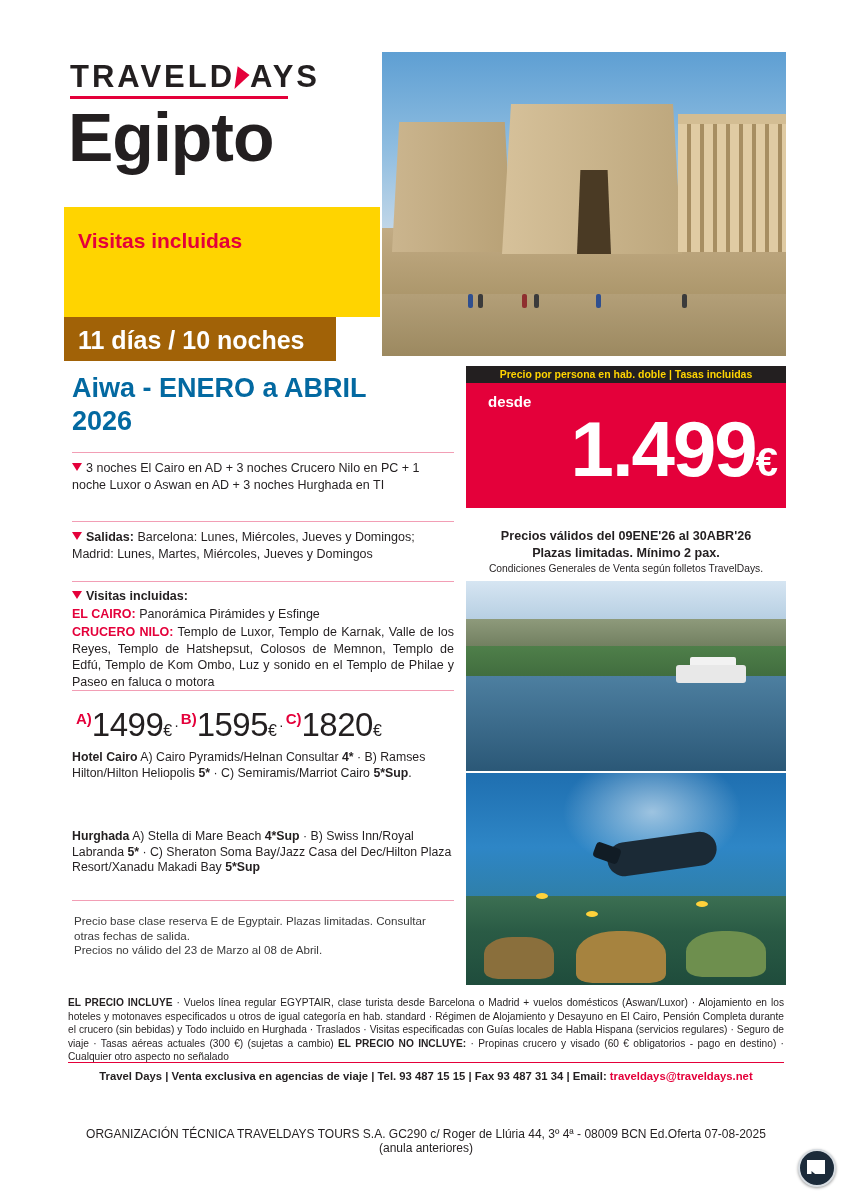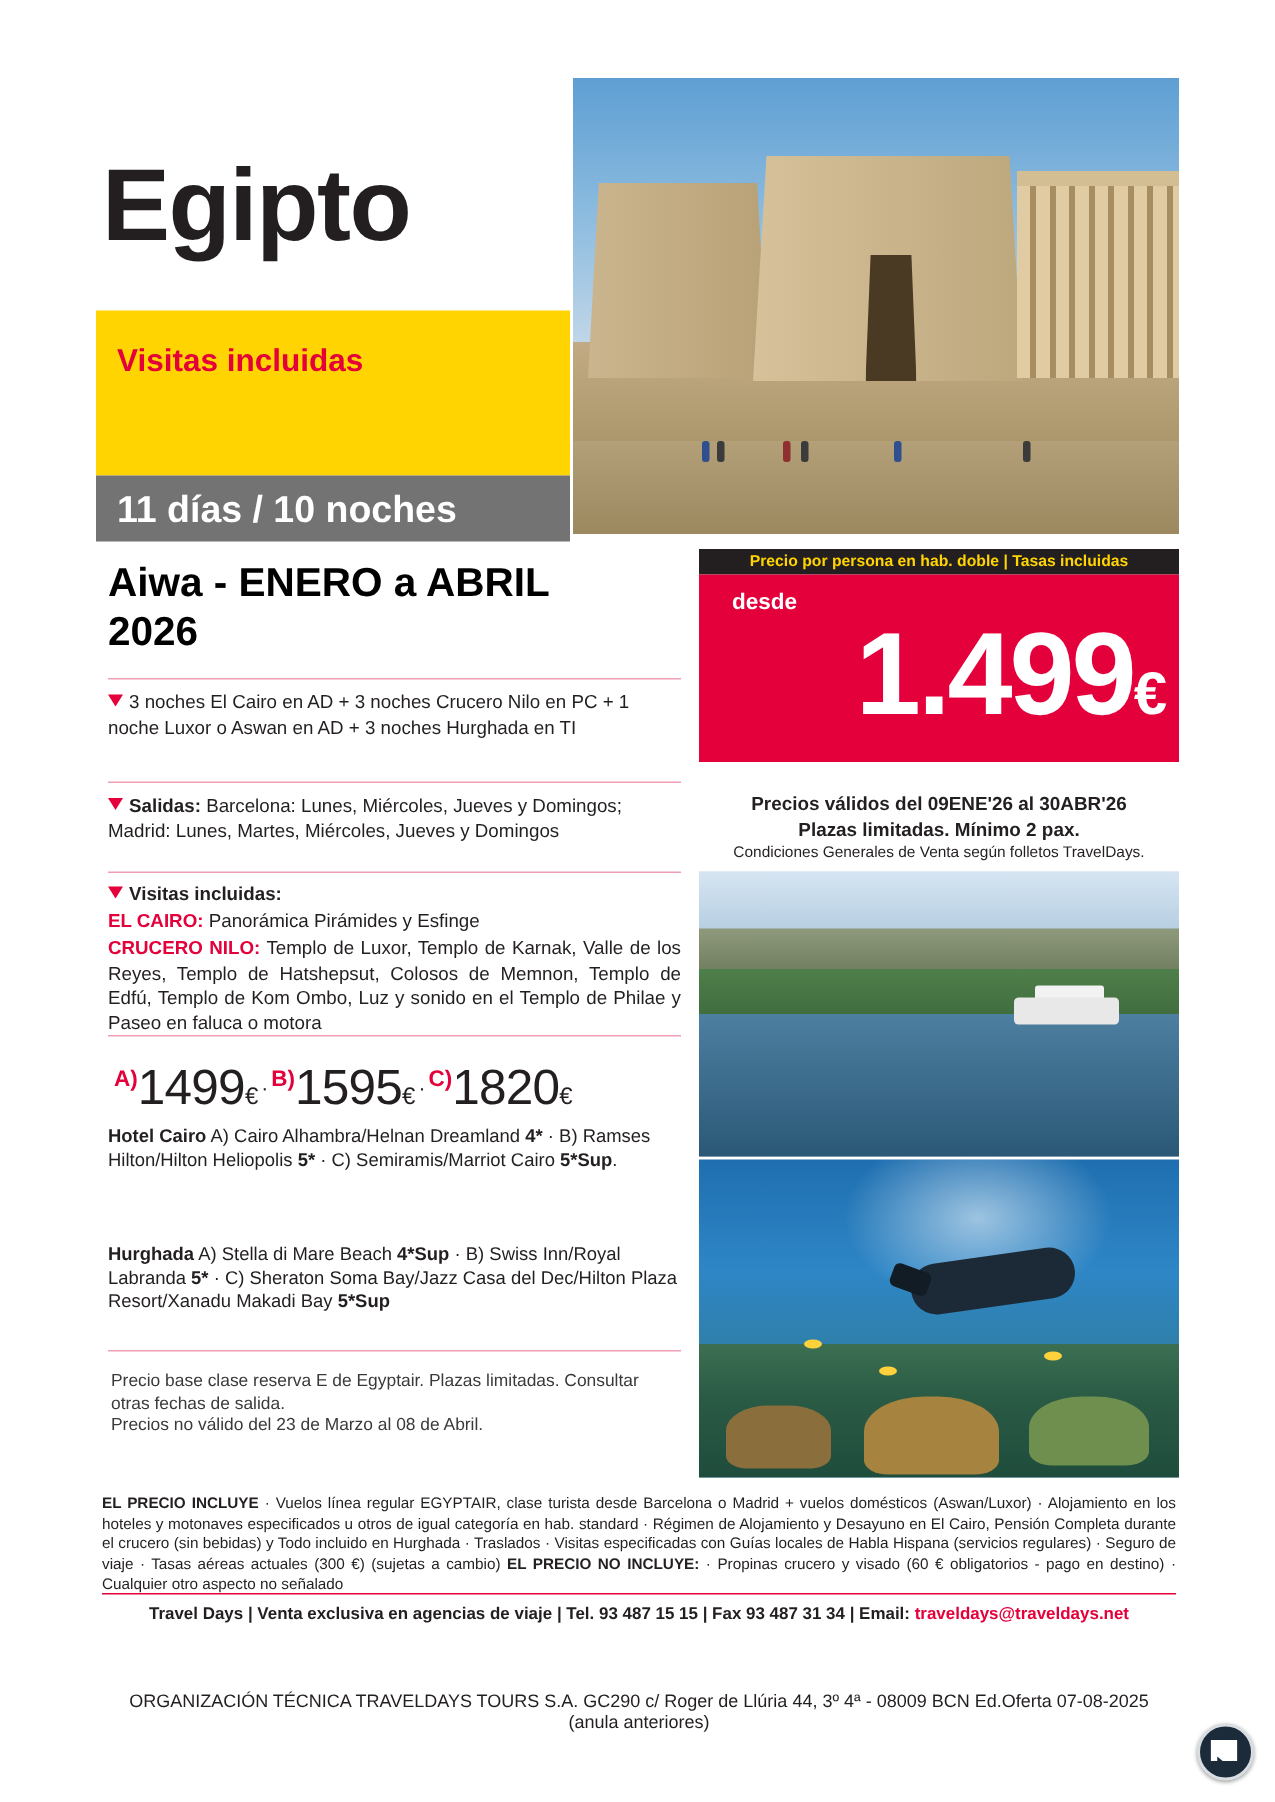--- a/index.html
+++ b/index.html
@@ -87,23 +87,23 @@
     font-size: 21px;
     font-weight: bold;
     color: #e4003a;
   }
 
   
   .red-band {
     position: absolute;
     left: 64px;
     top: 317px;
-    width: 316px;
+    width: 272px;
     height: 44px;
-    background: #737373;
+    background: #a16207;
   }
   .red-band-text {
     position: absolute;
     left: 14px;
     top: 9px;
     font-size: 25px;
     font-weight: bold;
     color: #ffffff;
   }
 
@@ -170,21 +170,21 @@
   .fig.r { background:#8f2f2f; }
 
   
   .subtitle {
     position: absolute;
     left: 72px;
     top: 372px;
     width: 310px;
     font-size: 27px;
     font-weight: bold;
-    color: #000000;
+    color: #0369a1;
     line-height: 33px;
   }
 
   .hr {
     position: absolute;
     background: #f29eb5;
     height: 1px;
   }
 
   .bullet-row {
@@ -407,20 +407,26 @@
     width: 18px; height: 14px;
     background: #ffffff;
     clip-path: polygon(0 0, 100% 0, 100% 100%, 45% 100%, 25% 78%, 25% 100%, 0 100%);
   }
 </style>
 </head>
 <body>
 
 <div class="page">
 
+  <div class="logo">
+    <div class="logo-text">
+      <span class="logo-travel">TRAVEL</span><span class="logo-d">D</span><span class="logo-tri"></span><span class="logo-ays">AYS</span>
+    </div>
+    <div class="logo-bar"></div>
+  </div>
 
   <div class="main-title">Egipto</div>
 
   <div class="yellow-block">
     <div class="yellow-text">Visitas incluidas</div>
   </div>
 
   <div class="red-band">
     <div class="red-band-text">11 días / 10 noches</div>
   </div>
@@ -470,21 +476,21 @@
     <span>Panorámica Pirámides y Esfinge</span>
   </div>
 
   <div class="hr" style="left:72px; top:690px; width:382px;"></div>
 
   <div class="prices">
     <span class="price-letter">A)</span><span class="price-num">1499</span><span class="price-eur">€</span><span class="dot">·</span><span class="price-letter">B)</span><span class="price-num">1595</span><span class="price-eur">€</span><span class="dot">·</span><span class="price-letter">C)</span><span class="price-num">1820</span><span class="price-eur">€</span>
   </div>
 
   <div class="hotels" style="top:750px;">
-    <span class="bold">Hotel Cairo</span><span> A) Cairo Alhambra/Helnan Dreamland </span><span class="bold">4*</span><span> · B) Ramses Hilton/Hilton Heliopolis </span><span class="bold">5*</span><span> · C) Semiramis/Marriot Cairo </span><span class="bold">5*Sup</span><span>.</span>
+    <span class="bold">Hotel Cairo</span><span> A) Cairo Pyramids/Helnan Consultar </span><span class="bold">4*</span><span> · B) Ramses Hilton/Hilton Heliopolis </span><span class="bold">5*</span><span> · C) Semiramis/Marriot Cairo </span><span class="bold">5*Sup</span><span>.</span>
   </div>
 
 
   <div class="hotels" style="top:829px;">
     <span class="bold">Hurghada</span><span>  A) Stella di Mare Beach </span><span class="bold">4*Sup</span><span> · B) Swiss Inn/Royal Labranda </span><span class="bold">5*</span><span> ·  C) Sheraton Soma Bay/Jazz Casa del Dec/Hilton Plaza Resort/Xanadu Makadi Bay </span><span class="bold">5*Sup</span>
   </div>
 
   <div class="hr" style="left:72px; top:900px; width:382px;"></div>
 
   <div class="notes" style="top:913px;">Precio base clase reserva E de  Egyptair.  Plazas limitadas. Consultar otras fechas de salida.</div>

